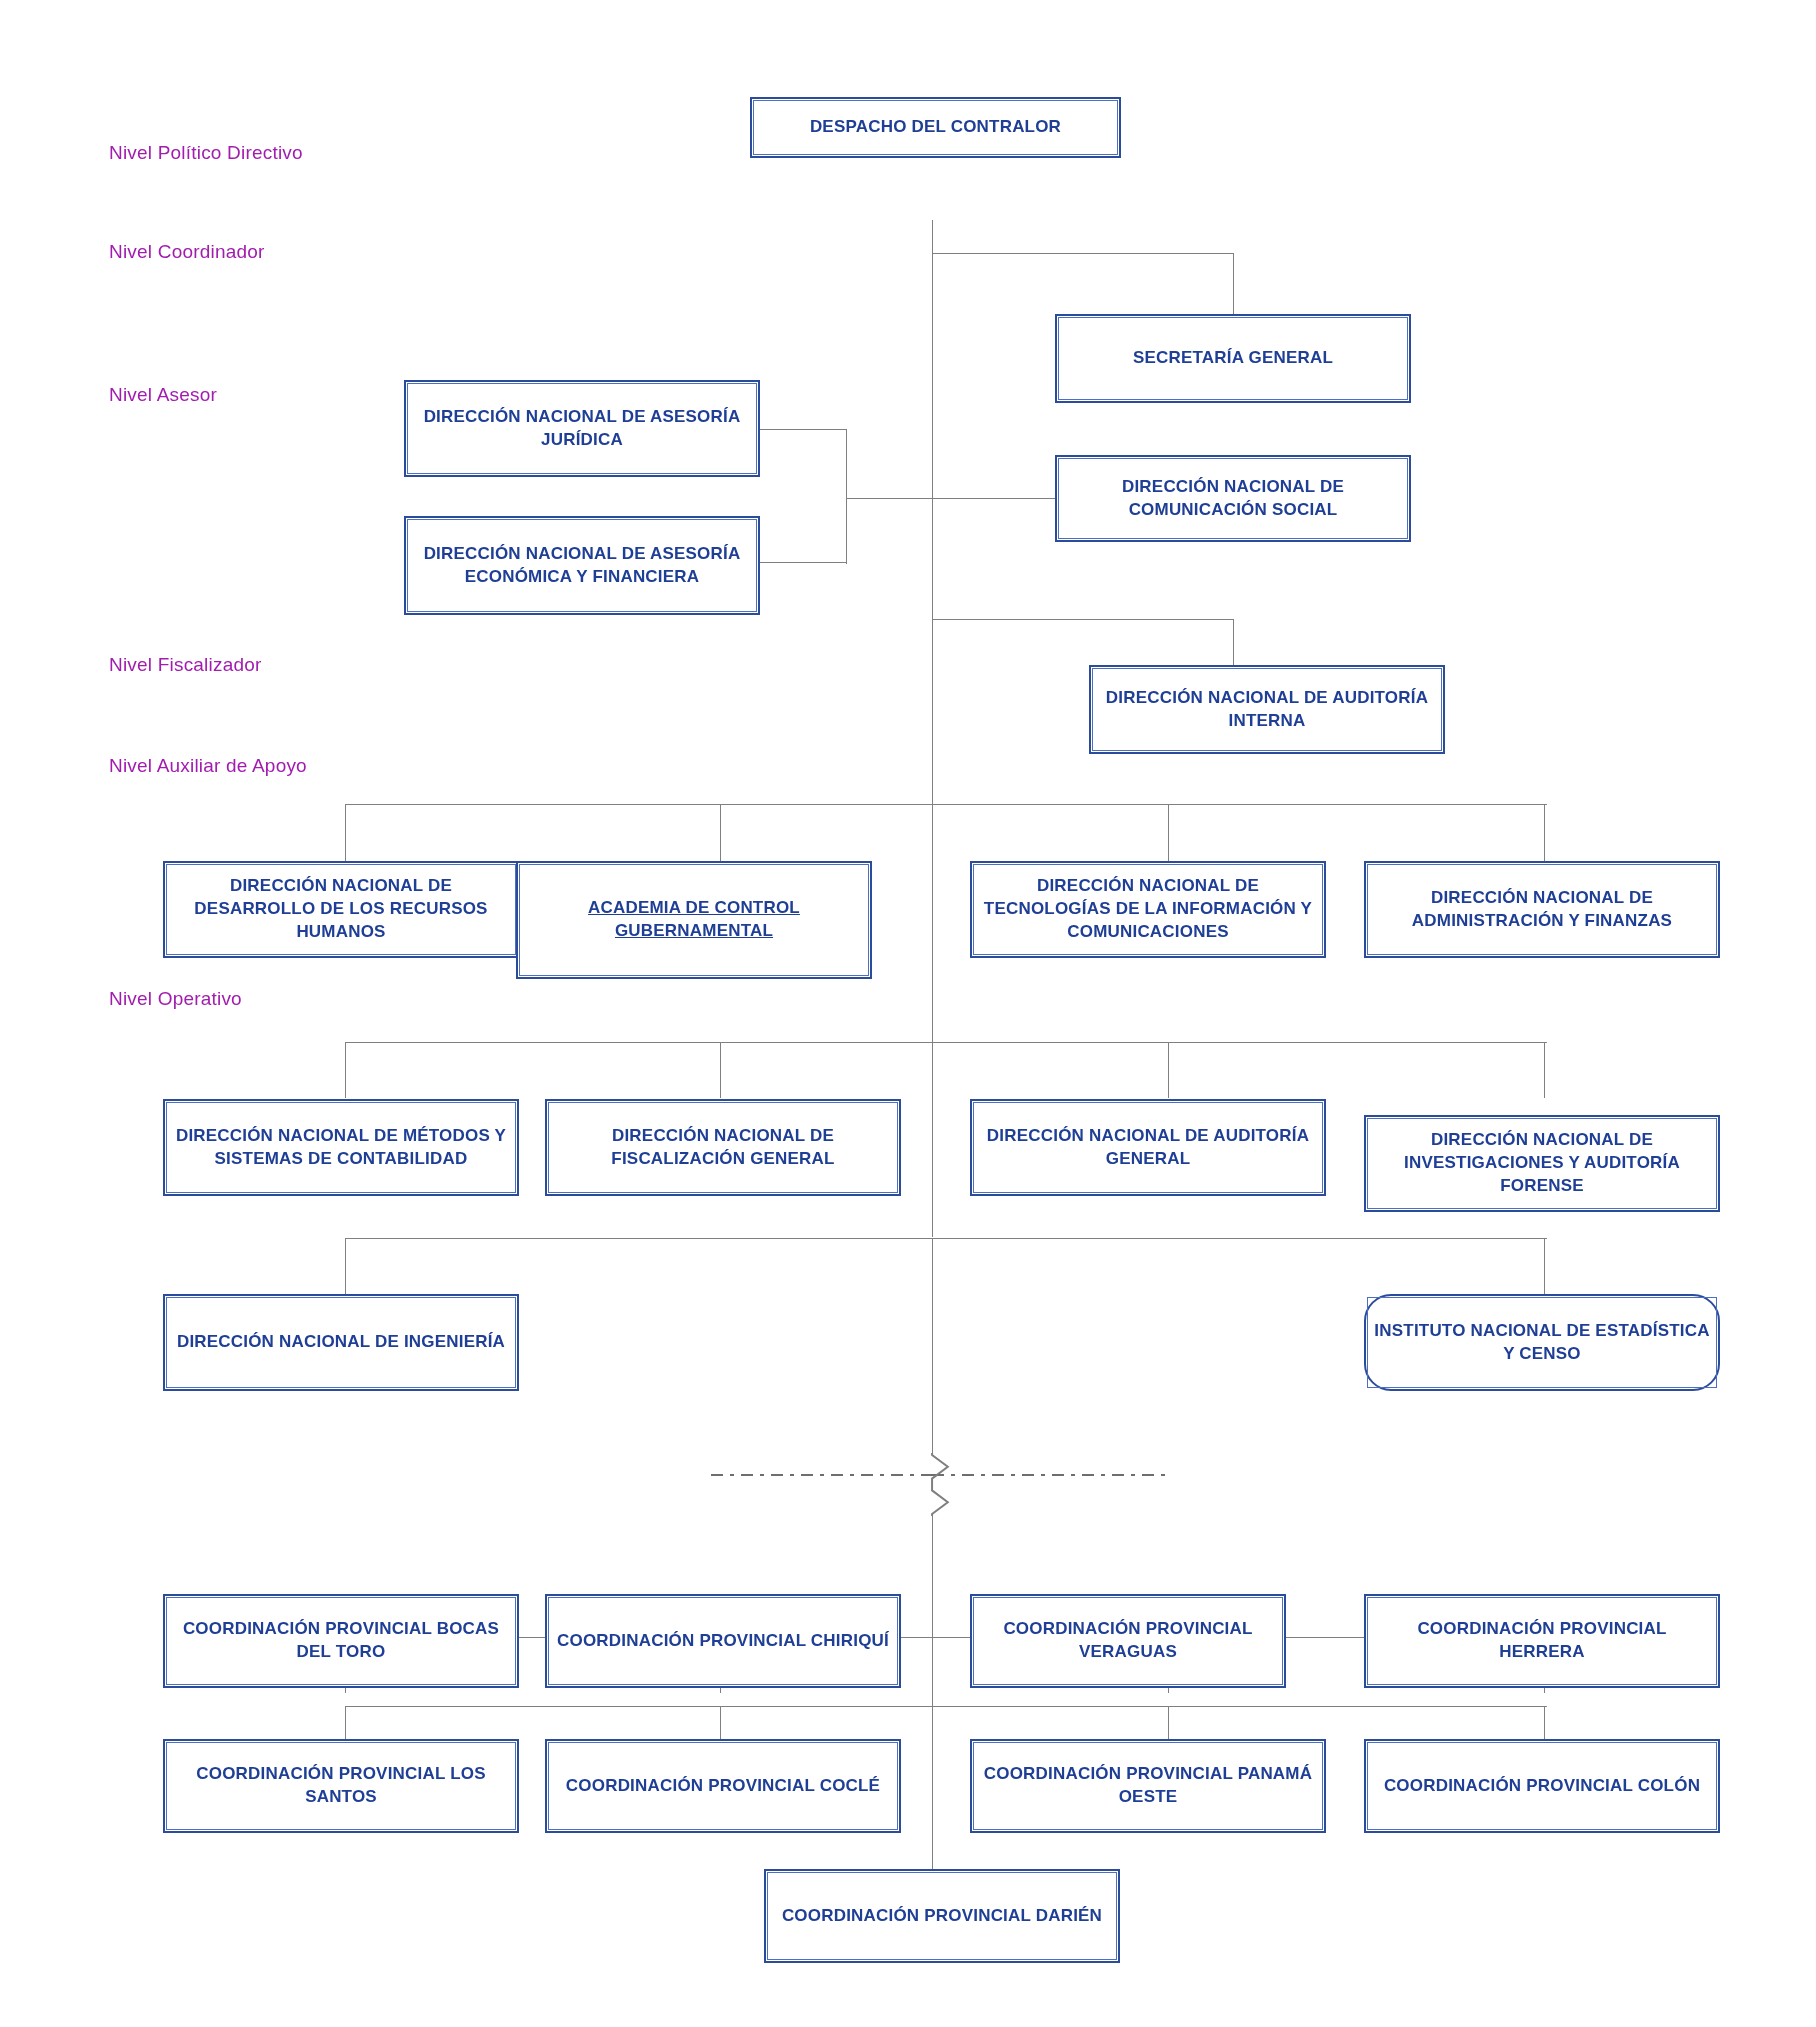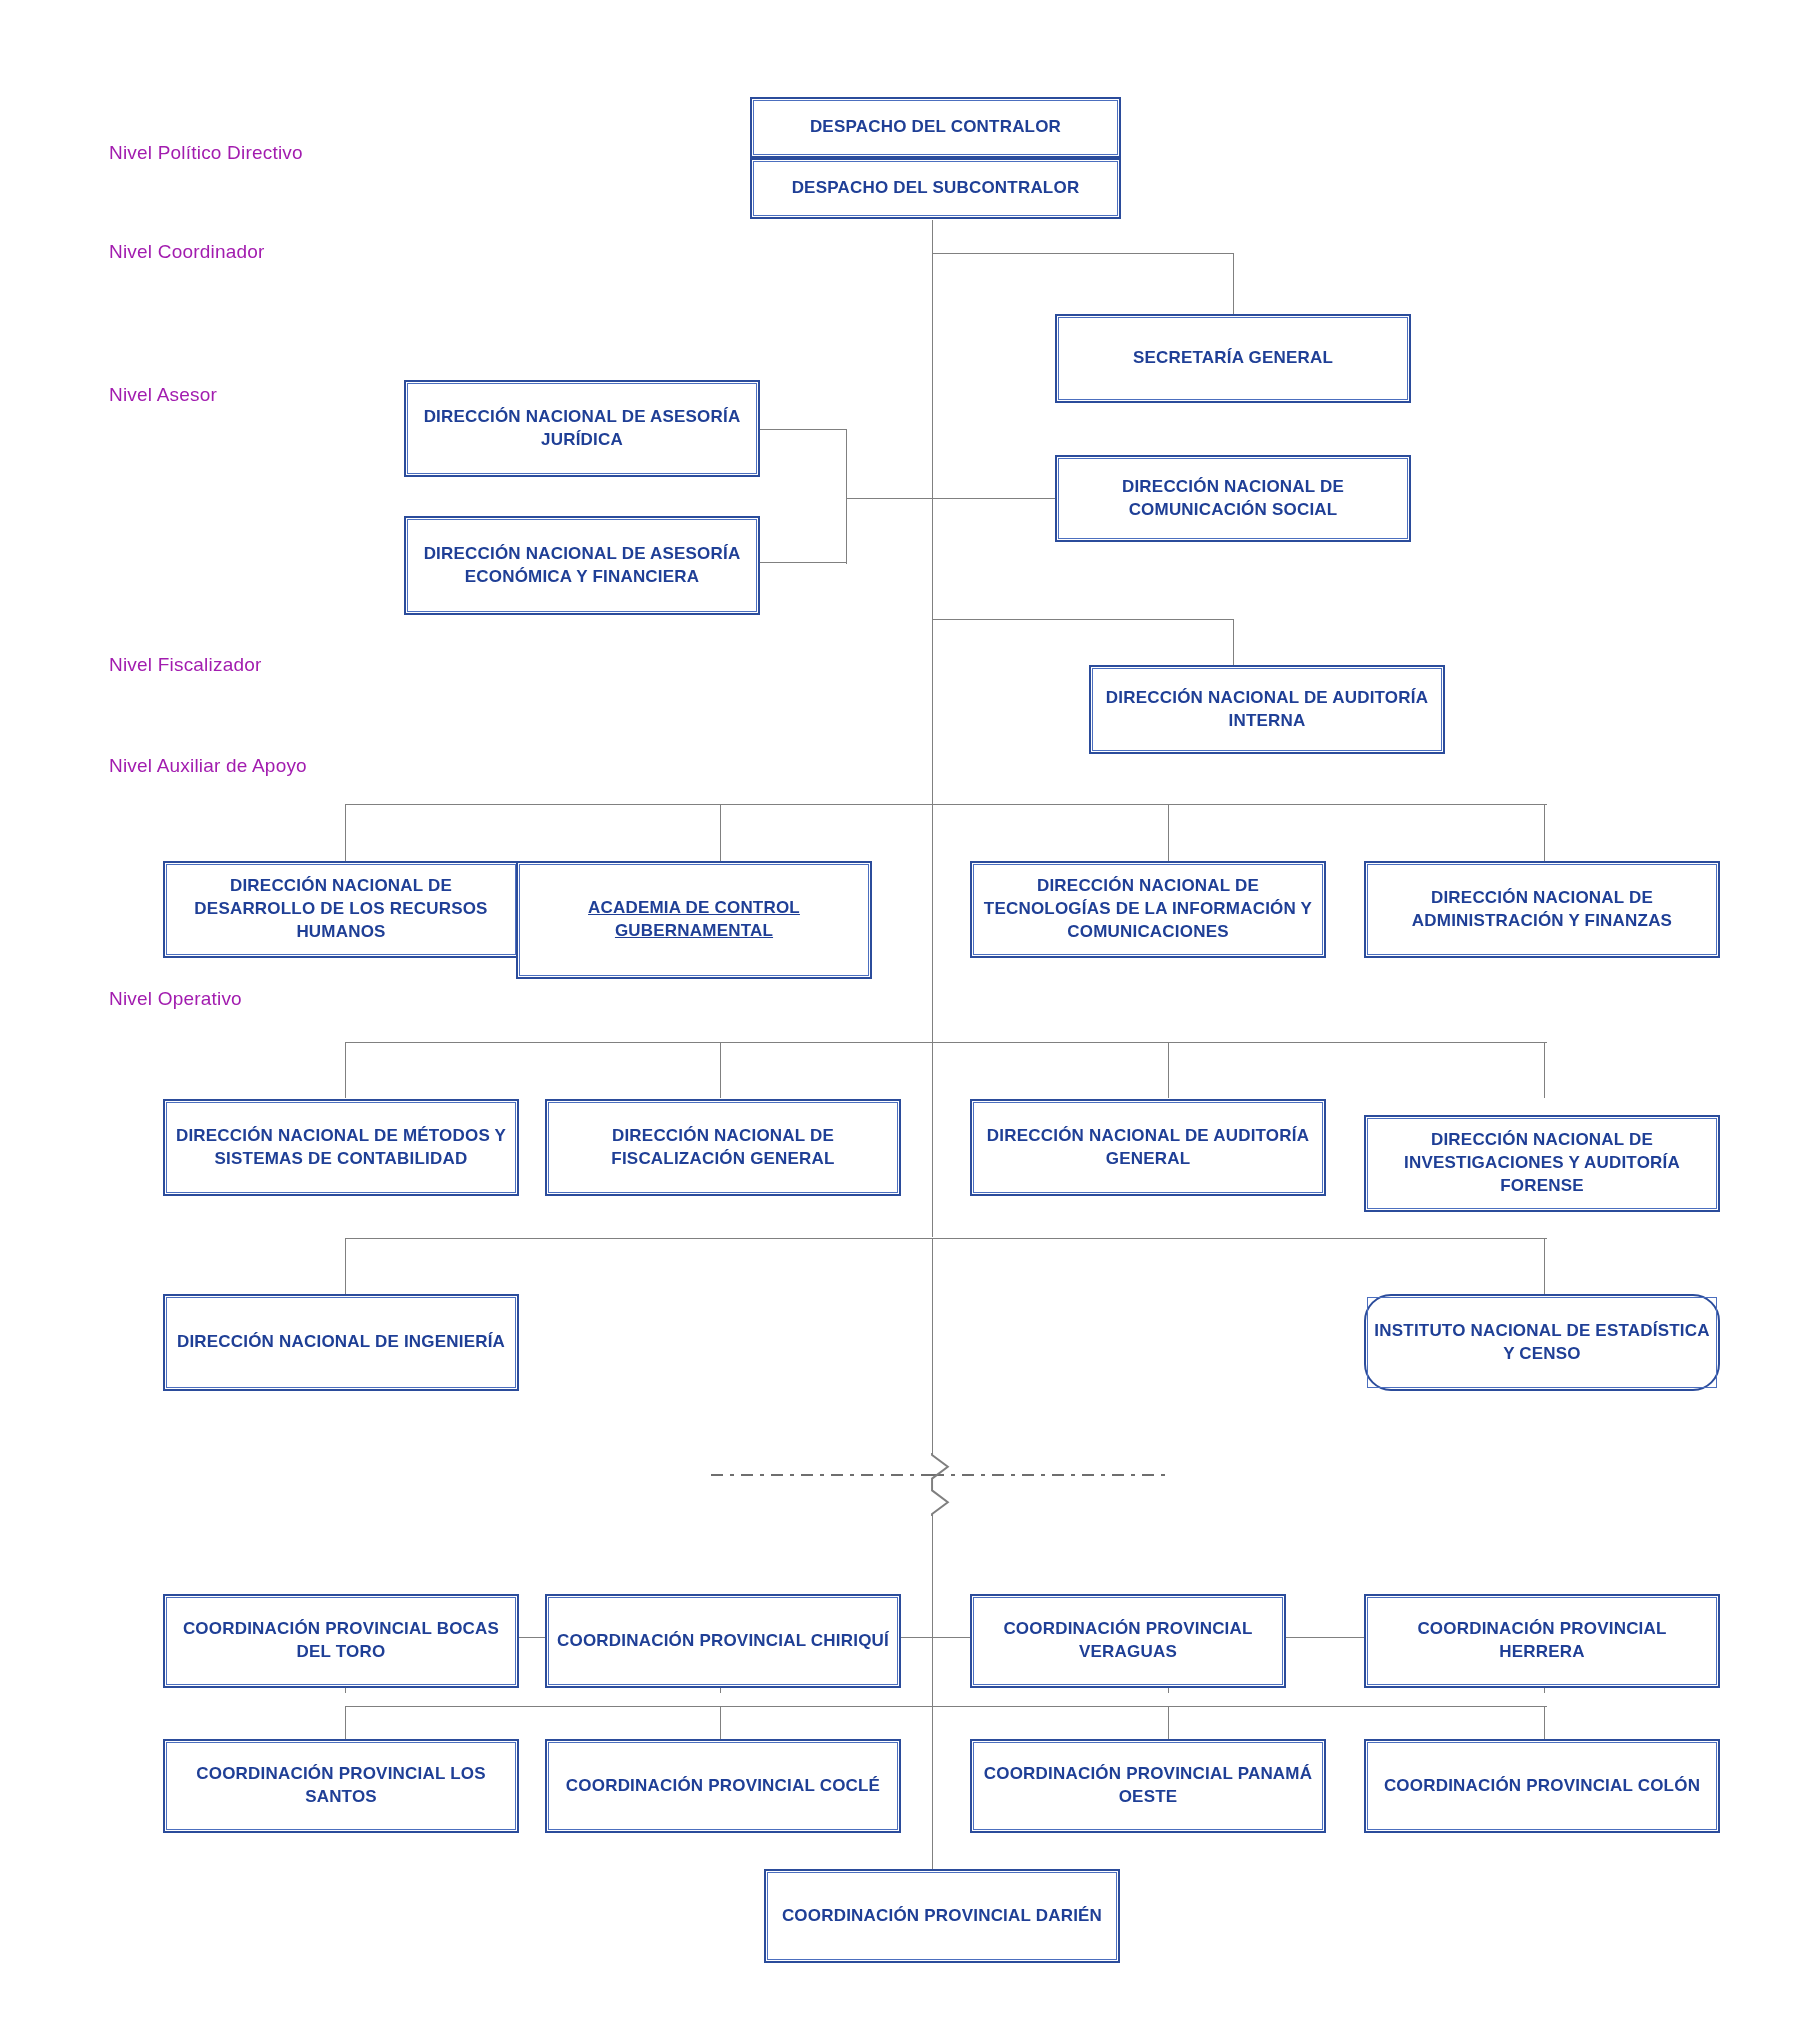--- a/index.html
+++ b/index.html
@@ -97,23 +97,20 @@
   <div class="vline thin" style="left:932px; top:802px; height:241px;"></div>
   <div class="vline thin" style="left:932px; top:1042px; height:195px;"></div>
   <div class="vline thin" style="left:932px; top:1238px; height:216px;"></div>
   <div class="vline thin" style="left:932px; top:1515px; height:122px;"></div>
   <div class="vline thin" style="left:932px; top:1637px; height:64px;"></div>
   <div class="vline thin" style="left:932px; top:1701px; height:198px;"></div>
 
   <div class="node" style="left:750px; top:97px; width:371px; height:61px;">
     <span class="node-label">DESPACHO DEL CONTRALOR</span>
   </div>
-  <div class="node" style="left:750px; top:158px; width:371px; height:61px;">
-    <span class="node-label">DESPACHO DEL SUBCONTRALOR</span>
-  </div>
 
   <div class="hline thin" style="left:932px; top:253px; width:302px;"></div>
   <div class="vline thin" style="left:1233px; top:253px; height:61px;"></div>
   <div class="node" style="left:1055px; top:314px; width:356px; height:89px;">
     <span class="node-label">SECRETARÍA GENERAL</span>
   </div>
 
   <div class="node" style="left:404px; top:380px; width:356px; height:97px;">
     <span class="node-label">DIRECCIÓN NACIONAL DE ASESORÍA JURÍDICA</span>
   </div>

